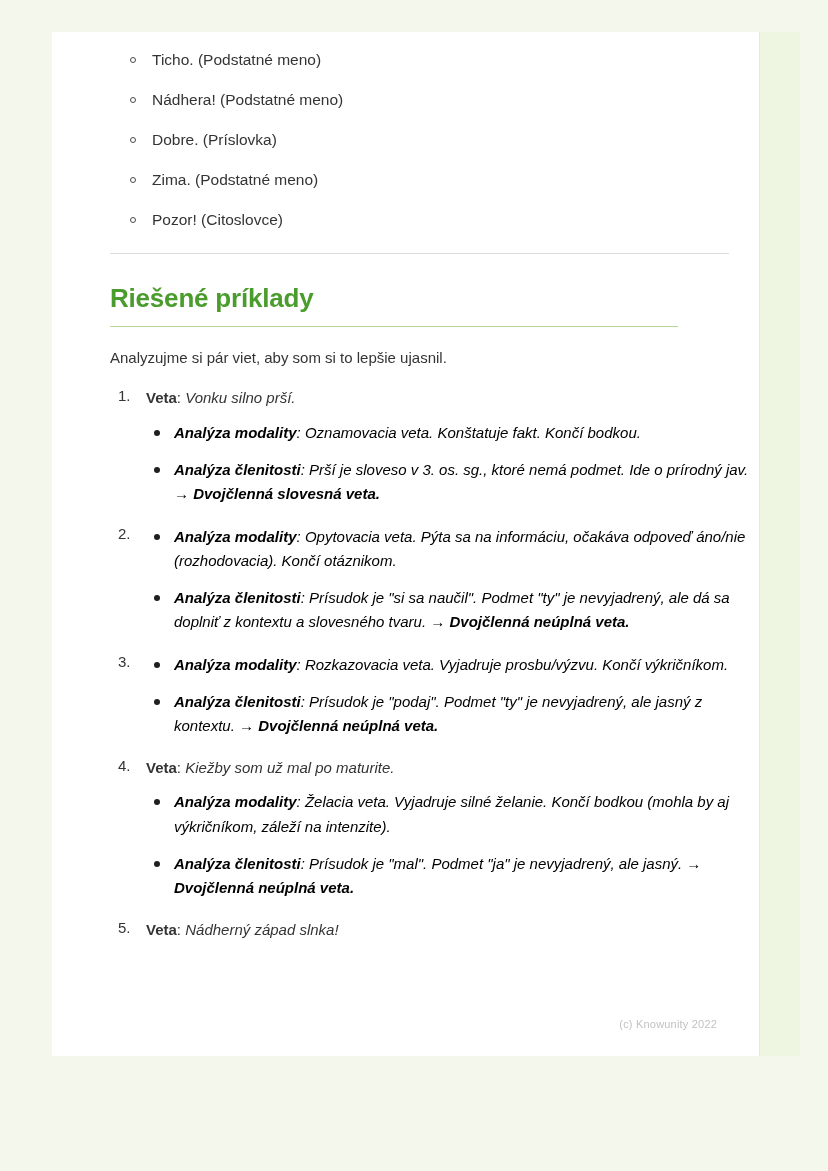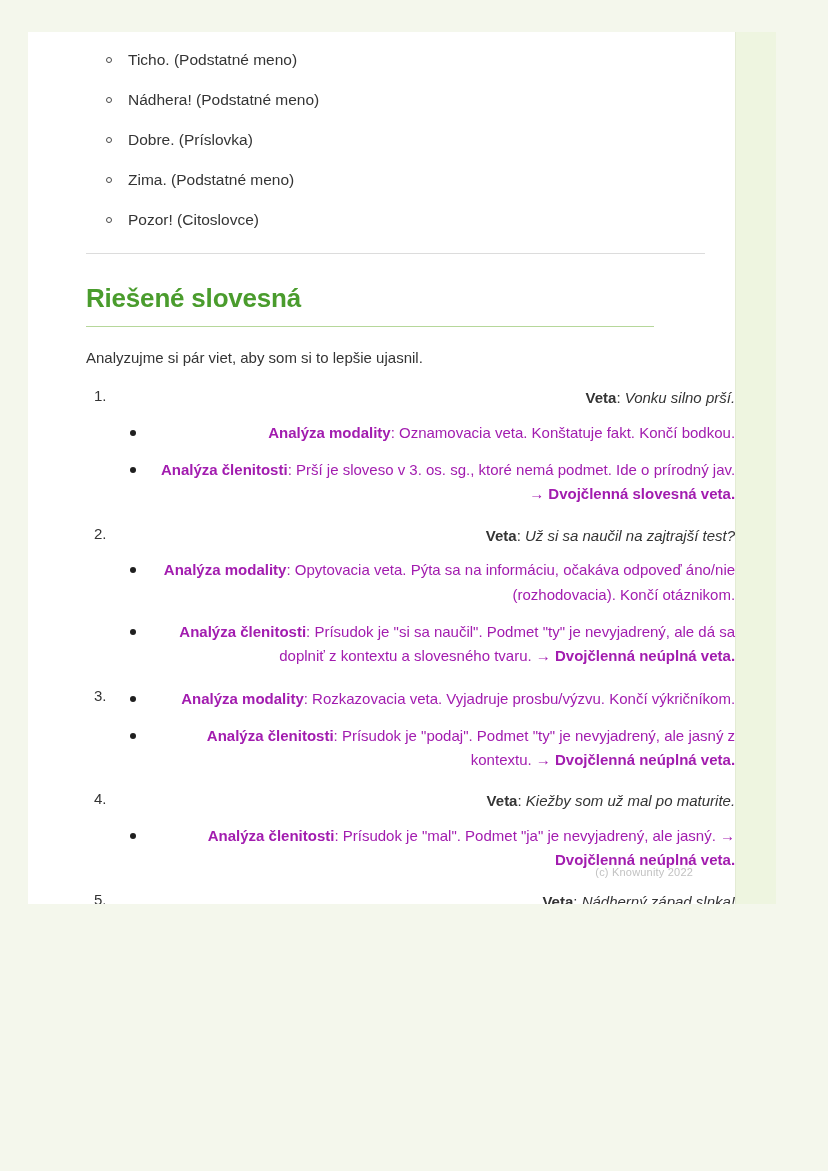--- a/index.html
+++ b/index.html
@@ -10,24 +10,24 @@
     width: 828px;
     height: 1171px;
     background: #f4f7ec;
     font-family: "Liberation Sans", sans-serif;
     color: #2e2e2e;
     position: relative;
     overflow: hidden;
   }
   .page {
     position: absolute;
-    left: 28px;
+    left: 52px;
     top: 32px;
     width: 748px;
-    height: 872px;
+    height: 1024px;
     background: #ffffff;
     box-sizing: border-box;
     overflow: hidden;
     display: flex;
   }
   .page-body {
     width: 708px;
     padding: 0 0 0 28px;
     box-sizing: border-box;
     position: relative;
@@ -89,21 +89,20 @@
     line-height: 1.45;
     color: #343434;
   }
 
   
   ol.examples {
     margin: 18px 0 0 0;
     padding: 0 0 0 30px;
     list-style: none;
     counter-reset: ex;
-    text-align: right;
   }
   ol.examples > li {
     counter-increment: ex;
     position: relative;
     padding-left: 36px;
     margin-bottom: 4px;
   }
   ol.examples > li::before {
     content: counter(ex) ".";
     position: absolute;
@@ -124,21 +123,22 @@
     list-style: none;
     margin: 12px 0 18px 0;
     padding: 0;
   }
   ul.analysis li {
     position: relative;
     padding-left: 28px;
     margin-bottom: 13px;
     font-size: 15px;
     line-height: 1.62;
-    color: #a21caf;
+    color: #000000;
+    font-style: italic;
   }
   ul.analysis li .dot {
     position: absolute;
     left: 8px;
     top: 9px;
     width: 6px;
     height: 6px;
     background: #1f1f1f;
     border-radius: 50%;
   }
@@ -178,21 +178,21 @@
         <span>Zima. (Podstatné meno)</span>
       </li>
       <li>
         <span class="marker"></span>
         <span>Pozor! (Citoslovce)</span>
       </li>
     </ul>
 
     <hr class="rule">
 
-    <h2 class="section-title">Riešené slovesná</h2>
+    <h2 class="section-title">Riešené príklady</h2>
     <div class="title-underline"></div>
 
     <p class="intro">Analyzujme si pár viet, aby som si to lepšie ujasnil.</p>
 
     <ol class="examples">
 
       <li>
         <div class="veta-line">
           <span class="veta-label">Veta</span><span>: </span><span class="veta-text">Vonku silno prší.</span>
         </div>
@@ -202,23 +202,20 @@
             <span class="an-label">Analýza modality</span><span>: Oznamovacia veta. Konštatuje fakt. Končí bodkou.</span>
           </li>
           <li>
             <span class="dot"></span>
             <span class="an-label">Analýza členitosti</span><span>: Prší je sloveso v 3. os. sg., ktoré nemá podmet. Ide o prírodný jav. → </span><span class="an-strong">Dvojčlenná slovesná veta.</span>
           </li>
         </ul>
       </li>
 
       <li>
-        <div class="veta-line">
-          <span class="veta-label">Veta</span><span>: </span><span class="veta-text">Už si sa naučil na zajtrajší test?</span>
-        </div>
         <ul class="analysis">
           <li>
             <span class="dot"></span>
             <span class="an-label">Analýza modality</span><span>: Opytovacia veta. Pýta sa na informáciu, očakáva odpoveď áno/nie (rozhodovacia). Končí otáznikom.</span>
           </li>
           <li>
             <span class="dot"></span>
             <span class="an-label">Analýza členitosti</span><span>: Prísudok je "si sa naučil". Podmet "ty" je nevyjadrený, ale dá sa doplniť z kontextu a slovesného tvaru. → </span><span class="an-strong">Dvojčlenná neúplná veta.</span>
           </li>
         </ul>
@@ -235,20 +232,24 @@
             <span class="an-label">Analýza členitosti</span><span>: Prísudok je "podaj". Podmet "ty" je nevyjadrený, ale jasný z kontextu. → </span><span class="an-strong">Dvojčlenná neúplná veta.</span>
           </li>
         </ul>
       </li>
 
       <li>
         <div class="veta-line">
           <span class="veta-label">Veta</span><span>: </span><span class="veta-text">Kiežby som už mal po maturite.</span>
         </div>
         <ul class="analysis">
+          <li>
+            <span class="dot"></span>
+            <span class="an-label">Analýza modality</span><span>: Želacia veta. Vyjadruje silné želanie. Končí bodkou (mohla by aj výkričníkom, záleží na intenzite).</span>
+          </li>
           <li>
             <span class="dot"></span>
             <span class="an-label">Analýza členitosti</span><span>: Prísudok je "mal". Podmet "ja" je nevyjadrený, ale jasný. → </span><span class="an-strong">Dvojčlenná neúplná veta.</span>
           </li>
         </ul>
       </li>
 
       <li>
         <div class="veta-line">
           <span class="veta-label">Veta</span><span>: </span><span class="veta-text">Nádherný západ slnka!</span>

